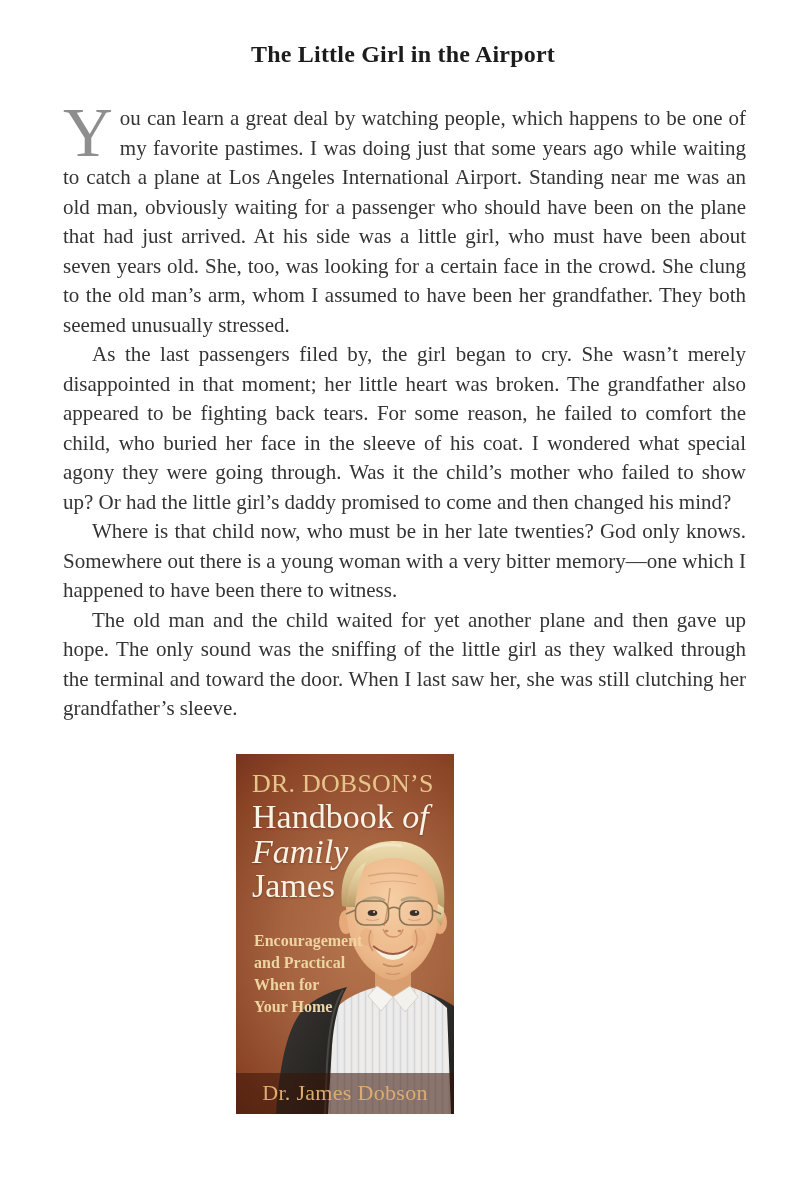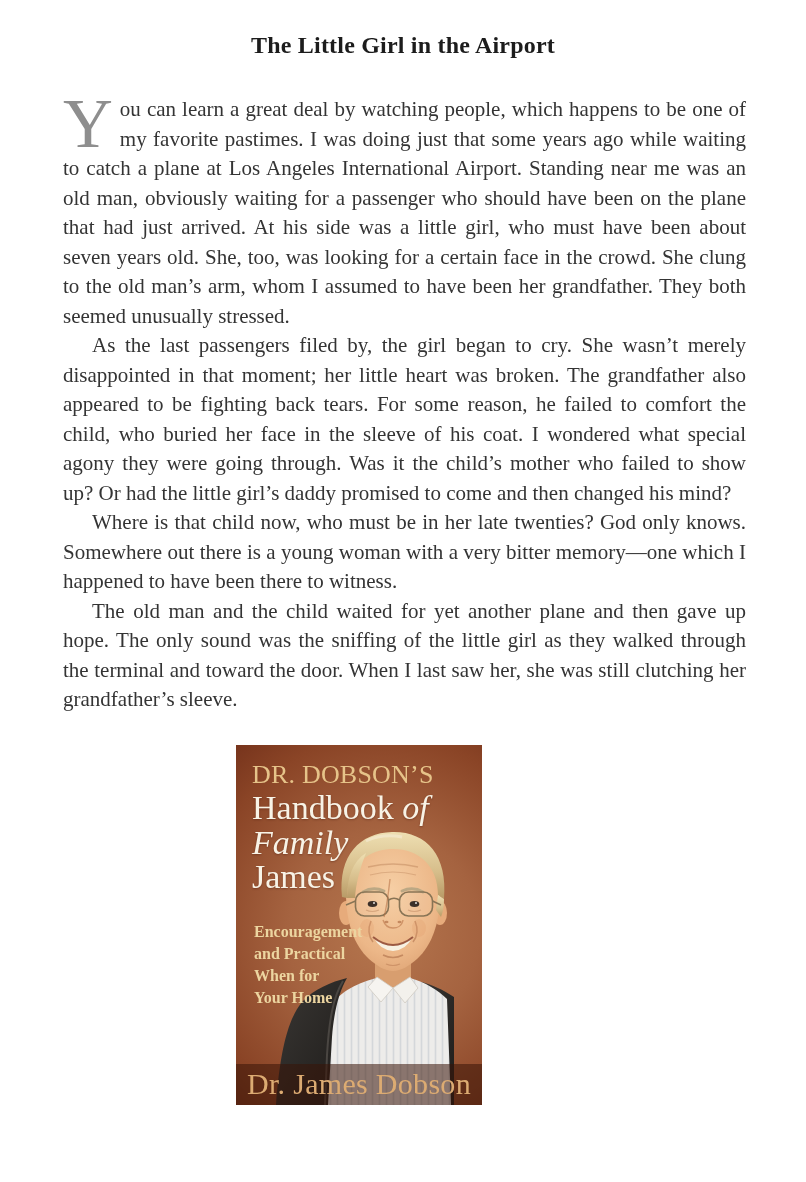--- a/index.html
+++ b/index.html
@@ -1,37 +1,37 @@
 <!DOCTYPE html>
 <html><head>
 <meta charset="utf-8">
 <style>
   html,body{margin:0;padding:0;background:#ffffff;}
   .page{
     position:relative;width:806px;height:1182px;background:#ffffff;overflow:hidden;
     font-family:"Liberation Serif","DejaVu Serif",serif;
   }
   .chapter-title{
-    margin:0;padding-top:32px;text-align:center;
+    margin:0;padding-top:41px;text-align:center;
     font-size:24px;font-weight:bold;color:#1c1c1c;letter-spacing:.2px;
   }
   .body-text{
     width:683px;margin:36px 60px 0 63px;
     font-size:21px;line-height:29.5px;color:#343434;
     text-align:justify;
   }
   .body-text p{margin:0;padding:0;}
   .para.indent{text-indent:29px;}
   .dropcap{
     float:left;font-size:69px;line-height:53px;color:#8e8e8e;
     margin:3px 7px 0 0;font-weight:400;
   }
   
   .cover{
-    position:relative;width:246px;height:360px;margin:30px 0 0 236px;
+    position:relative;width:218px;height:360px;margin:30px 0 0 236px;
     background:
       radial-gradient(ellipse 130% 95% at 60% 52%,
         #b5764e 0%, #a56340 30%, #8a4426 58%, #6b2a16 80%, #571c0e 100%);
     overflow:hidden;
   }
   .cover svg{position:absolute;inset:0;z-index:1;}
   .cover-series{
     position:absolute;z-index:2;left:16px;top:15px;
     font-size:26px;color:#e6c389;letter-spacing:.2px;white-space:nowrap;
   }
@@ -44,21 +44,21 @@
   .cover-tagline{
     position:absolute;z-index:2;left:18px;top:176px;
     font-weight:bold;font-size:16px;line-height:22px;color:#ecd5a0;
   }
   .author-band{
     position:absolute;z-index:3;left:0;right:0;top:319px;height:41px;
     background:rgba(56,20,8,0.55);
     display:flex;align-items:center;justify-content:center;
   }
   .author-band span{
-    font-size:30px;color:#dcab72;white-space:nowrap;letter-spacing:.3px;
+    font-size:22px;color:#dcab72;white-space:nowrap;letter-spacing:.3px;
   }
 </style>
 </head>
 <body>
 
 <div class="page">
 
   <h1 class="chapter-title">The Little Girl in the Airport</h1>
 
   <div class="body-text">

